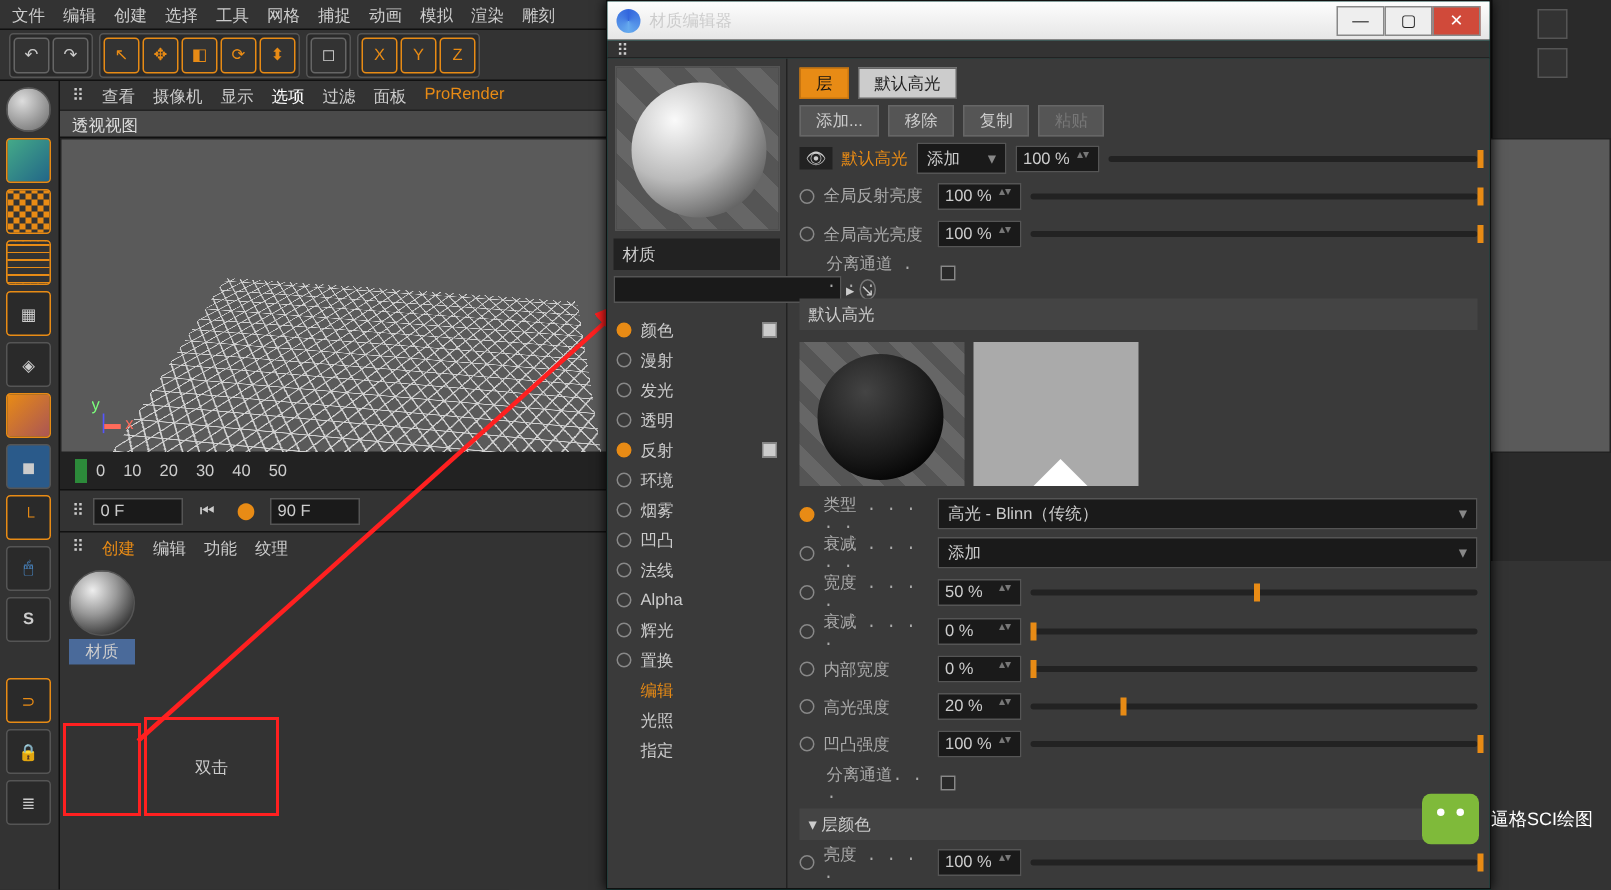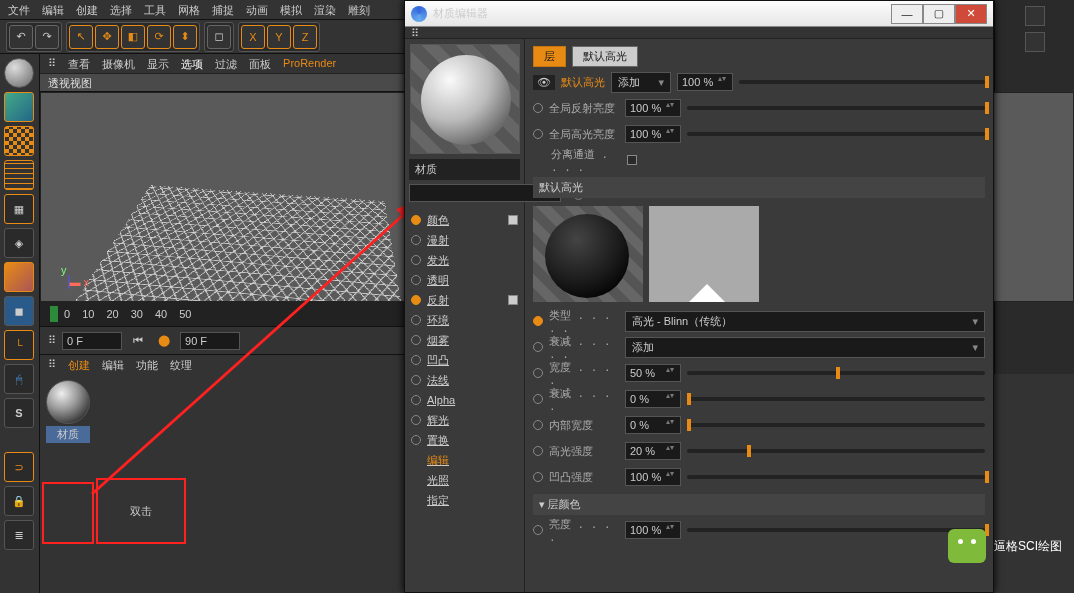--- a/index.html
+++ b/index.html
@@ -40,21 +40,21 @@
   .winbtns{margin-left:auto;display:flex;}
   .winbtn{width:32px;height:20px;border:1px solid #888;background:#eee;color:#222;display:flex;align-items:center;justify-content:center;cursor:pointer;}
   .winbtn.close{background:#d04a3a;color:#fff;}
   .dlg-body{flex:1;display:flex;background:#3a3a3a;overflow:hidden;}
   .dlg-left{width:120px;border-right:1px solid #222;display:flex;flex-direction:column;}
   .big-preview{width:110px;height:110px;margin:5px;background:repeating-linear-gradient(45deg,#555 0 12px,#666 12px 24px);position:relative;border:1px solid #555;}
   .big-sphere{position:absolute;top:10px;left:10px;width:90px;height:90px;border-radius:50%;background:radial-gradient(circle at 32% 28%,#fafafa,#bbb 45%,#555 85%);}
   .matname{background:#222;padding:3px 6px;margin:0 4px;}
   .matinput{margin:4px;display:flex;align-items:center;gap:3px;}
   .matinput input{flex:1;background:#1a1a1a;border:1px solid #555;height:18px;color:#ccc;padding:0 4px;}
-  .chan-list{flex:1;padding:4px 6px;text-decoration:underline;}
+  .chan-list{flex:1;padding:4px 6px;}
   .chan{display:flex;align-items:center;gap:6px;height:20px;cursor:pointer;}
   .chan .rad{width:10px;height:10px;border:1px solid #888;border-radius:50%;}
   .chan .rad.on{background:#e88b15;border-color:#e88b15;}
   .chan .chk{width:10px;height:10px;border:1px solid #888;}
   .chan .chk.on{background:#ccc;}
   .chan.sel{color:#e88b15;}
   .chan.indent{padding-left:16px;color:#aaa;}
   .dlg-right{flex:1;padding:6px 8px;overflow:hidden;display:flex;flex-direction:column;gap:4px;}
   .row{display:flex;align-items:center;gap:6px;height:22px;}
   .btn{background:#555;border:1px solid #666;padding:2px 10px;cursor:pointer;}
@@ -315,20 +315,26 @@
           </div>
       </div>
     </div>
 
     <div class="dlg-right">
       <div class="row">
         <div class="btn orange">层</div>
         <div class="btn" style="background:#ccc;color:#222;">默认高光</div>
       </div>
       <div class="row">
+        <div class="btn">添加...</div>
+        <div class="btn">移除</div>
+        <div class="btn">复制</div>
+        <div class="btn" style="color:#777;">粘贴</div>
+      </div>
+      <div class="row">
         <span style="background:#222;padding:1px 4px;">👁</span>
         <span style="color:#e88b15;">默认高光</span>
         <div class="dd">
             <span>添加</span>
           </div>
         <div class="pct">
             <span>100 %</span>
             <div class="spin">▴▾</div>
           </div>
         <div class="slider">
@@ -431,20 +437,25 @@
           <div class="rad2"></div>
           <span class="label">凹凸强度</span>
         <div class="pct">
             <span>100 %</span>
             <div class="spin">▴▾</div>
           </div>
         <div class="slider">
             <div class="shandle" style="left:100%;"></div>
           </div>
         </div>
+      <div class="row">
+          <span style="width:12px;"></span>
+          <span class="label">分离通道. . .</span>
+        <div class="chkbox"></div>
+        </div>
       <div class="sect">▾ 层颜色</div>
       <div class="row">
           <div class="rad2"></div>
           <span class="label">亮度 . . . .</span>
         <div class="pct">
             <span>100 %</span>
             <div class="spin">▴▾</div>
           </div>
         <div class="slider">
             <div class="shandle" style="left:100%;"></div>

